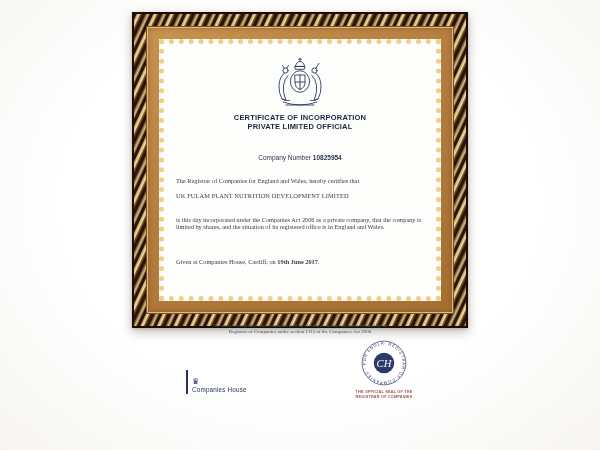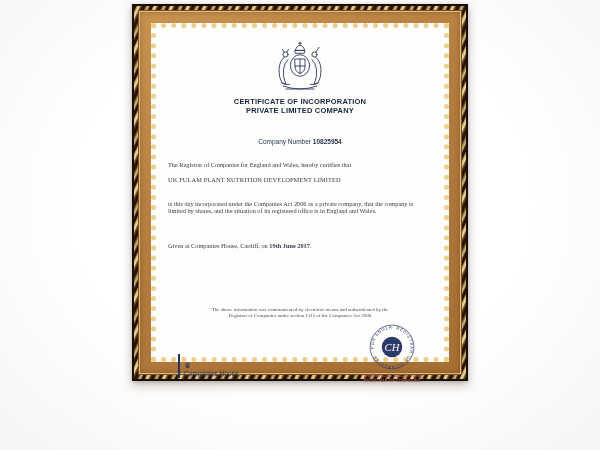--- a/index.html
+++ b/index.html
@@ -9,24 +9,24 @@
     font-family:"Liberation Sans", sans-serif;
     -webkit-font-smoothing:antialiased;
   }
   .photo {
     position:relative; width:600px; height:450px; overflow:hidden;
     background:radial-gradient(ellipse at 50% 45%, #ffffff 55%, #f6f5f3 100%);
   }
 
   
   .frame {
-    position:absolute; left:132px; top:4px; width:336px; height:377px;
+    position:absolute; left:132px; top:12px; width:336px; height:316px;
     box-sizing:border-box;
     border:2px solid #1c0d05;
-    padding:4px;
+    padding:12px;
     background:
       repeating-linear-gradient(115deg,
         #2a1308 0px, #2a1308 2px,
         #c9a55e 3px, #f0e2b0 5px,
         #8a6430 6px, #2a1308 8px,
         #2a1308 10px, #7a5a2c 11px,
         #d9c284 13px, #2a1308 15px);
     box-shadow: 0 4px 10px rgba(60,40,20,.30), 0 1px 3px rgba(0,0,0,.18);
   }
   .frame-tan {
@@ -122,21 +122,21 @@
               <path d="M47.8 11.3 l3.2 -5"></path>
               <path d="M47.5 16 q5 4 5.5 12 q0.5 8 -3 14 l-4 1.5 q3.5 -8 2.5 -15 q-1 -7 -4.5 -10"></path>
               <path d="M49.5 42 q-3 2 -7 1.5"></path>
 
               <path d="M15 45 q17 6 34 0"></path>
               <path d="M18 48 h28"></path>
             </svg>
 
             <div class="cert-title">
               <div>CERTIFICATE OF INCORPORATION</div>
-              <div>PRIVATE LIMITED COMPANY</div>
+              <div>PRIVATE LIMITED OFFICIAL</div>
             </div>
 
             <div class="company-number">
               <span>Company Number</span>
               <strong>10825954</strong>
             </div>
 
             <div class="certifies serif">The Registrar of Companies for England and Wales, hereby certifies that</div>
             <div class="company-name serif">UK FULAM PLANT NUTRITION DEVELOPMENT LIMITED</div>
             <div class="body-para serif">is this day incorporated under the Companies Act 2006 as a private company, that the company is limited by shares, and the situation of its registered office is in England and Wales.</div>

